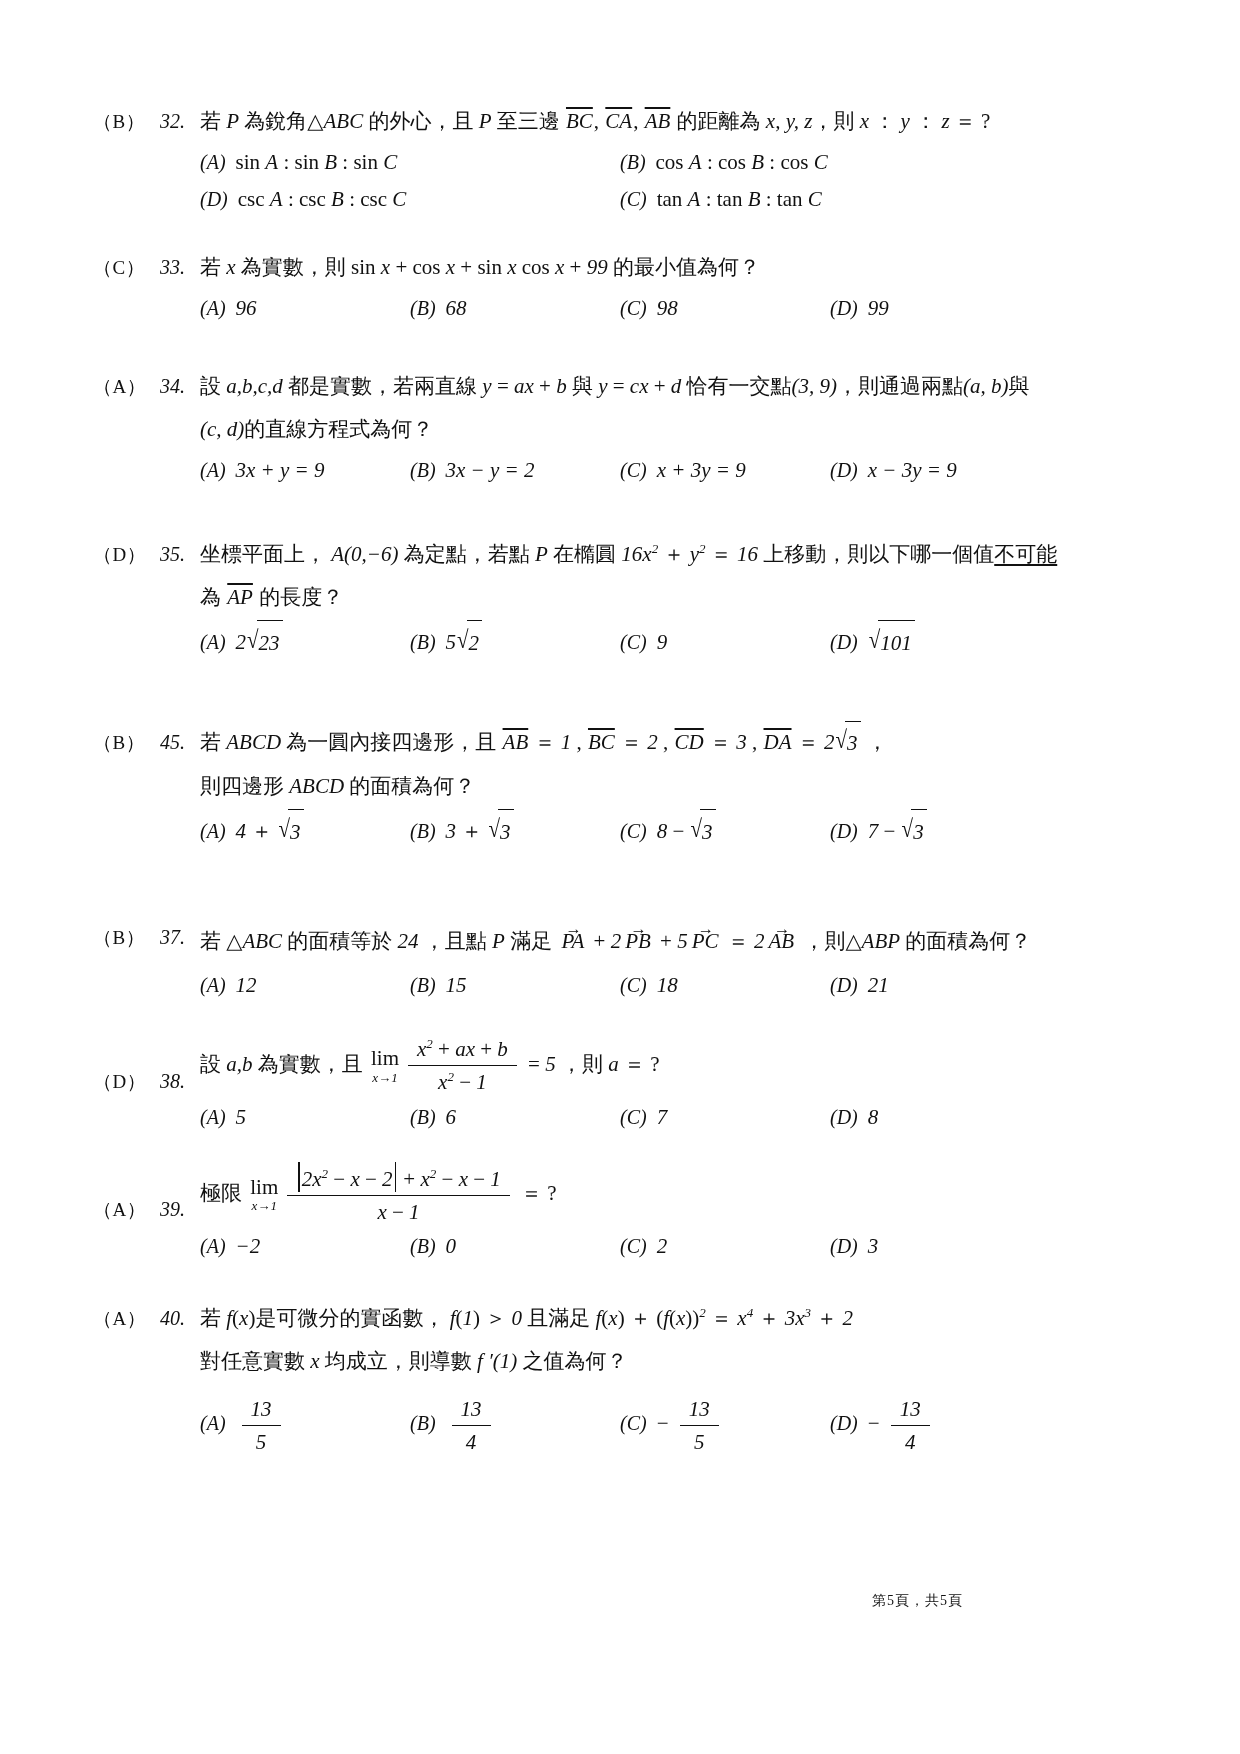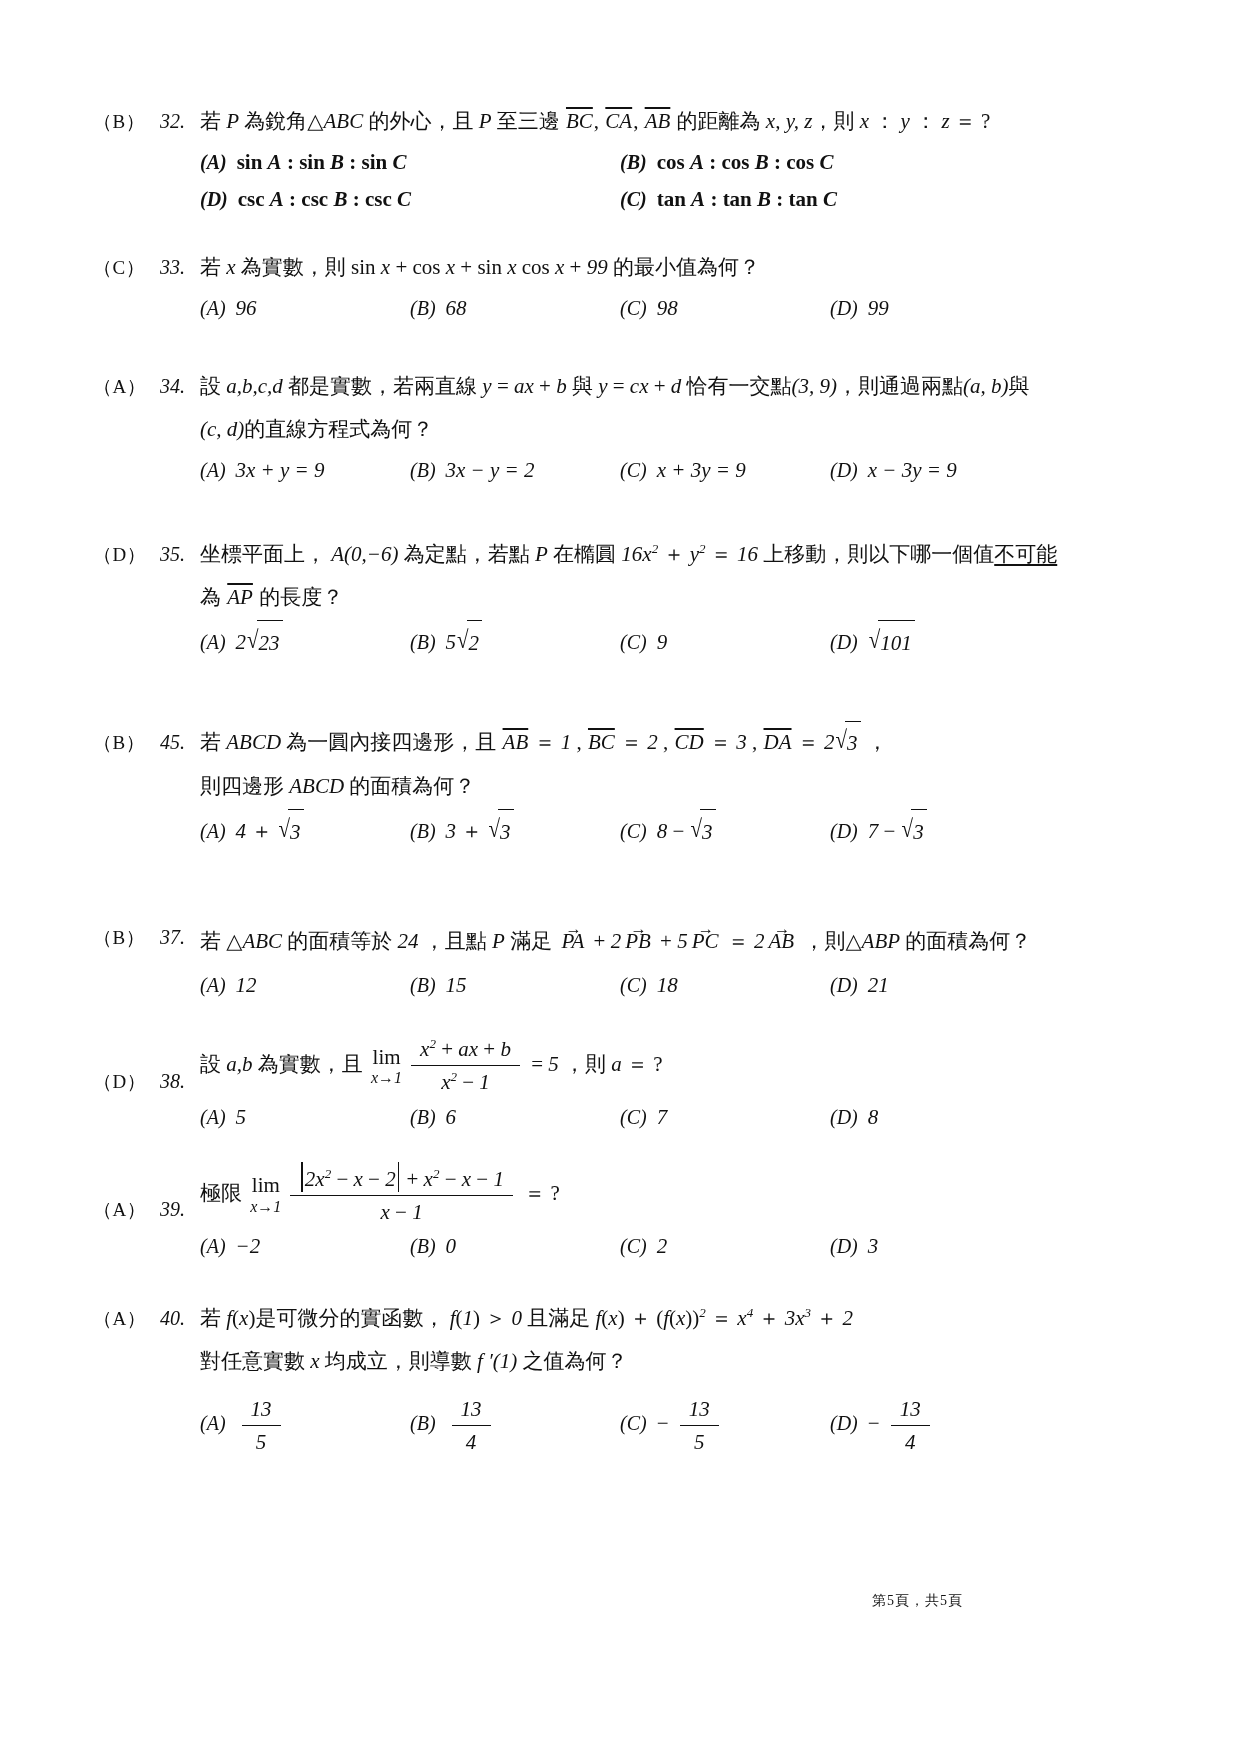--- a/index.html
+++ b/index.html
@@ -32,21 +32,21 @@
     line-height: 43px;
   }
   .body { min-width: 0; }
   .qline {
     font-size: 21px;
     line-height: 43px;
   }
   
   .opts { display: grid; margin-top: 1px; }
   .opts.c4 { grid-template-columns: 210px 210px 210px auto; }
-  .opts.c2 { grid-template-columns: 420px auto; font-weight: bold; }
+  .opts.c2 { grid-template-columns: 420px auto; }
   .opt {
     font-size: 21px;
     line-height: 37px;
     white-space: nowrap;
   }
   .olabel { font-style: italic; font-size: 20px; margin-right: 10px; }
   
   .q-33 { margin-top: 28px; }
   .q-34 { margin-top: 38px; }
   .q-35 { margin-top: 44px; }
@@ -76,21 +76,21 @@
   .sqrt-sign { font-style: normal; transform: scaleY(1.18); transform-origin: 50% 78%; margin-right: -2px; }
   .sqrt-rad { border-top: 1.6px solid #111; padding: 0 3px 0 2px; }
   .tk-frac {
     display: inline-flex; flex-direction: column; align-items: center;
     vertical-align: middle; margin: 0 6px; line-height: 1.45; text-align: center;
   }
   .frac-num { border-bottom: 1.8px solid #111; padding: 0 9px 1px; white-space: nowrap; }
   .frac-den { padding-top: 1px; white-space: nowrap; }
   .tk-lim { display: inline-flex; flex-direction: column; align-items: center; vertical-align: middle; margin: 0 3px; line-height: 1.15; }
   .lim-top { font-style: normal; }
-  .lim-sub { font-size: 16px; font-style: italic; }
+  .lim-sub { font-size: 13px; font-style: italic; }
   .tk-bar { display: inline-block; width: 1.5px; height: 1.45em; background: #111; vertical-align: -0.32em; margin: 0 2px; }
   
   .footer {
     position: absolute;
     left: 872px;
     top: 1592px;
     font-size: 14px;
     letter-spacing: 1px;
   }
 </style>

